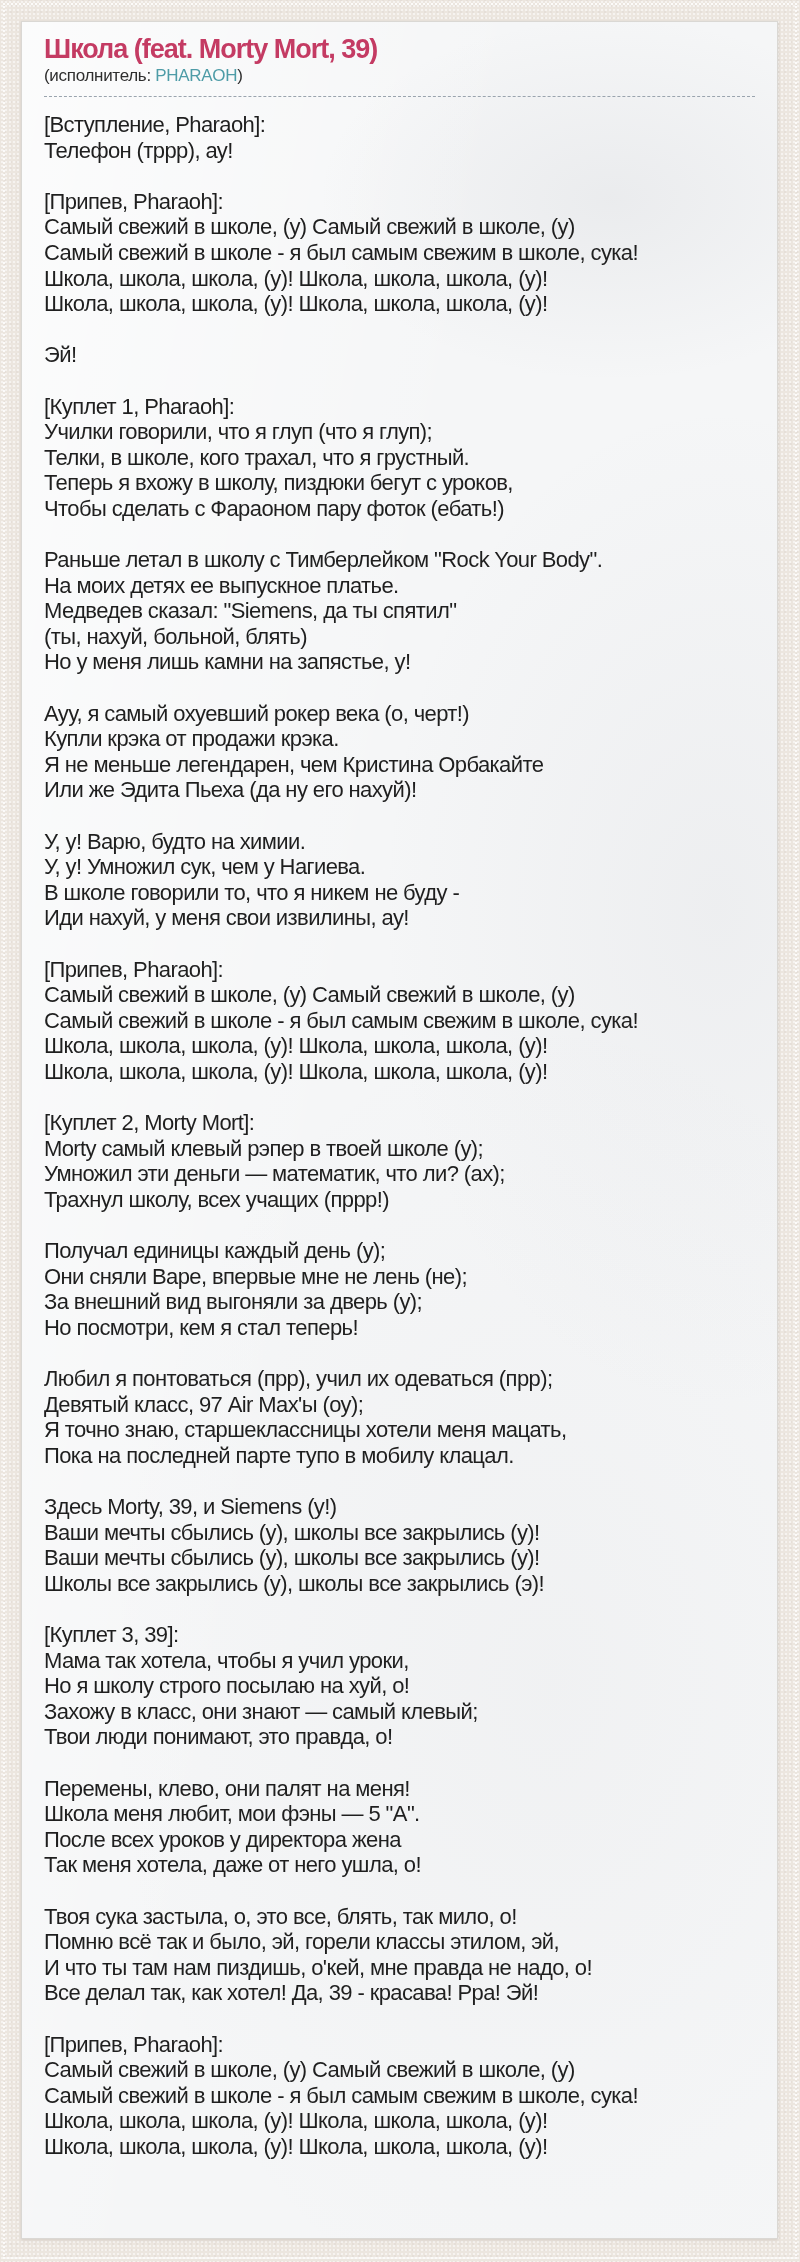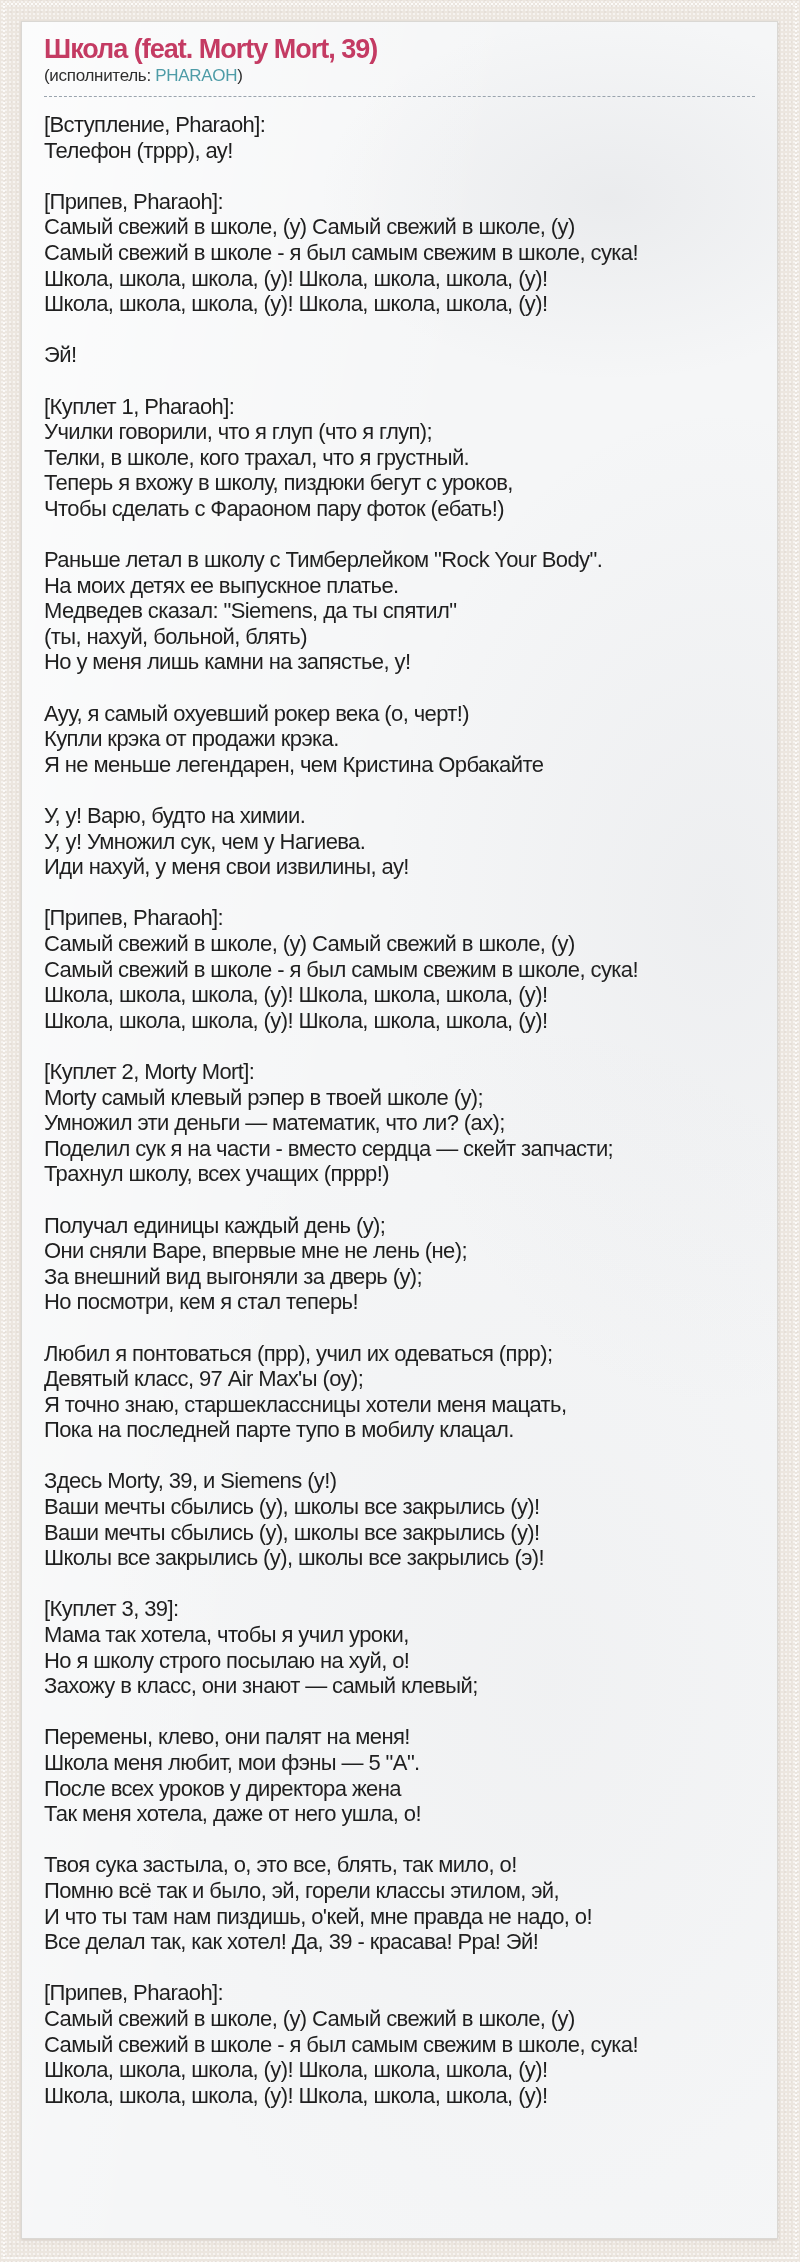--- a/index.html
+++ b/index.html
@@ -115,38 +115,39 @@
         <div class="line">Раньше летал в школу с Тимберлейком "Rock Your Body".</div>
         <div class="line">На моих детях ее выпускное платье.</div>
         <div class="line">Медведев сказал: "Siemens, да ты спятил"</div>
         <div class="line">(ты, нахуй, больной, блять)</div>
         <div class="line">Но у меня лишь камни на запястье, у!</div>
       </div>
       <div class="stanza">
         <div class="line">Ауу, я самый охуевший рокер века (о, черт!)</div>
         <div class="line">Купли крэка от продажи крэка.</div>
         <div class="line">Я не меньше легендарен, чем Кристина Орбакайте</div>
+        <div class="line">Или же Эдита Пьеха (да ну его нахуй)!</div>
       </div>
       <div class="stanza">
         <div class="line">У, у! Варю, будто на химии.</div>
         <div class="line">У, у! Умножил сук, чем у Нагиева.</div>
+        <div class="line">В школе говорили то, что я никем не буду -</div>
         <div class="line">Иди нахуй, у меня свои извилины, ау!</div>
       </div>
       <div class="stanza">
         <div class="line">[Припев, Pharaoh]:</div>
         <div class="line">Самый свежий в школе, (у) Самый свежий в школе, (у)</div>
         <div class="line">Самый свежий в школе - я был самым свежим в школе, сука!</div>
         <div class="line">Школа, школа, школа, (у)! Школа, школа, школа, (у)!</div>
         <div class="line">Школа, школа, школа, (у)! Школа, школа, школа, (у)!</div>
       </div>
       <div class="stanza">
         <div class="line">[Куплет 2, Morty Mort]:</div>
         <div class="line">Morty самый клевый рэпер в твоей школе (у);</div>
         <div class="line">Умножил эти деньги — математик, что ли? (ах);</div>
-        <div class="line">Поделил сук я на части - вместо сердца — скейт запчасти;</div>
         <div class="line">Трахнул школу, всех учащих (пррр!)</div>
       </div>
       <div class="stanza">
         <div class="line">Получал единицы каждый день (у);</div>
         <div class="line">Они сняли Варе, впервые мне не лень (не);</div>
         <div class="line">За внешний вид выгоняли за дверь (у);</div>
         <div class="line">Но посмотри, кем я стал теперь!</div>
       </div>
       <div class="stanza">
         <div class="line">Любил я понтоваться (прр), учил их одеваться (прр);</div>
@@ -158,20 +159,21 @@
         <div class="line">Здесь Morty, 39, и Siemens (у!)</div>
         <div class="line">Ваши мечты сбылись (у), школы все закрылись (у)!</div>
         <div class="line">Ваши мечты сбылись (у), школы все закрылись (у)!</div>
         <div class="line">Школы все закрылись (у), школы все закрылись (э)!</div>
       </div>
       <div class="stanza">
         <div class="line">[Куплет 3, 39]:</div>
         <div class="line">Мама так хотела, чтобы я учил уроки,</div>
         <div class="line">Но я школу строго посылаю на хуй, о!</div>
         <div class="line">Захожу в класс, они знают — самый клевый;</div>
+        <div class="line">Твои люди понимают, это правда, о!</div>
       </div>
       <div class="stanza">
         <div class="line">Перемены, клево, они палят на меня!</div>
         <div class="line">Школа меня любит, мои фэны — 5 "А".</div>
         <div class="line">После всех уроков у директора жена</div>
         <div class="line">Так меня хотела, даже от него ушла, о!</div>
       </div>
       <div class="stanza">
         <div class="line">Твоя сука застыла, о, это все, блять, так мило, о!</div>
         <div class="line">Помню всё так и было, эй, горели классы этилом, эй,</div>

